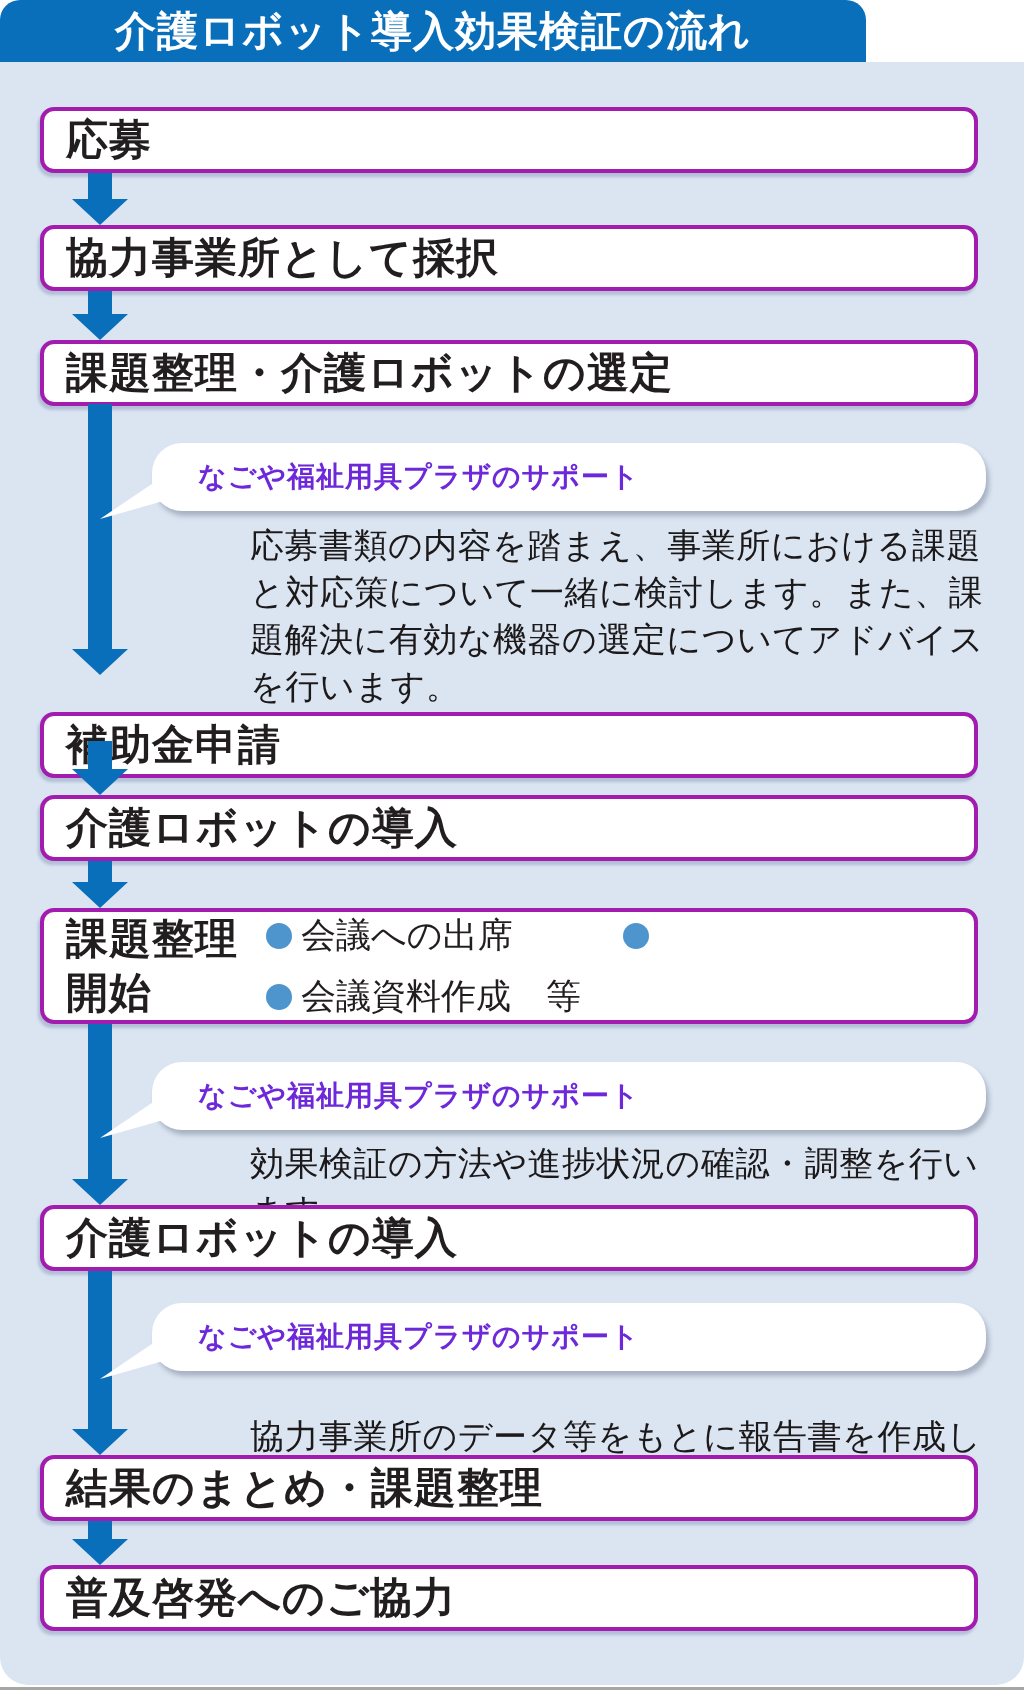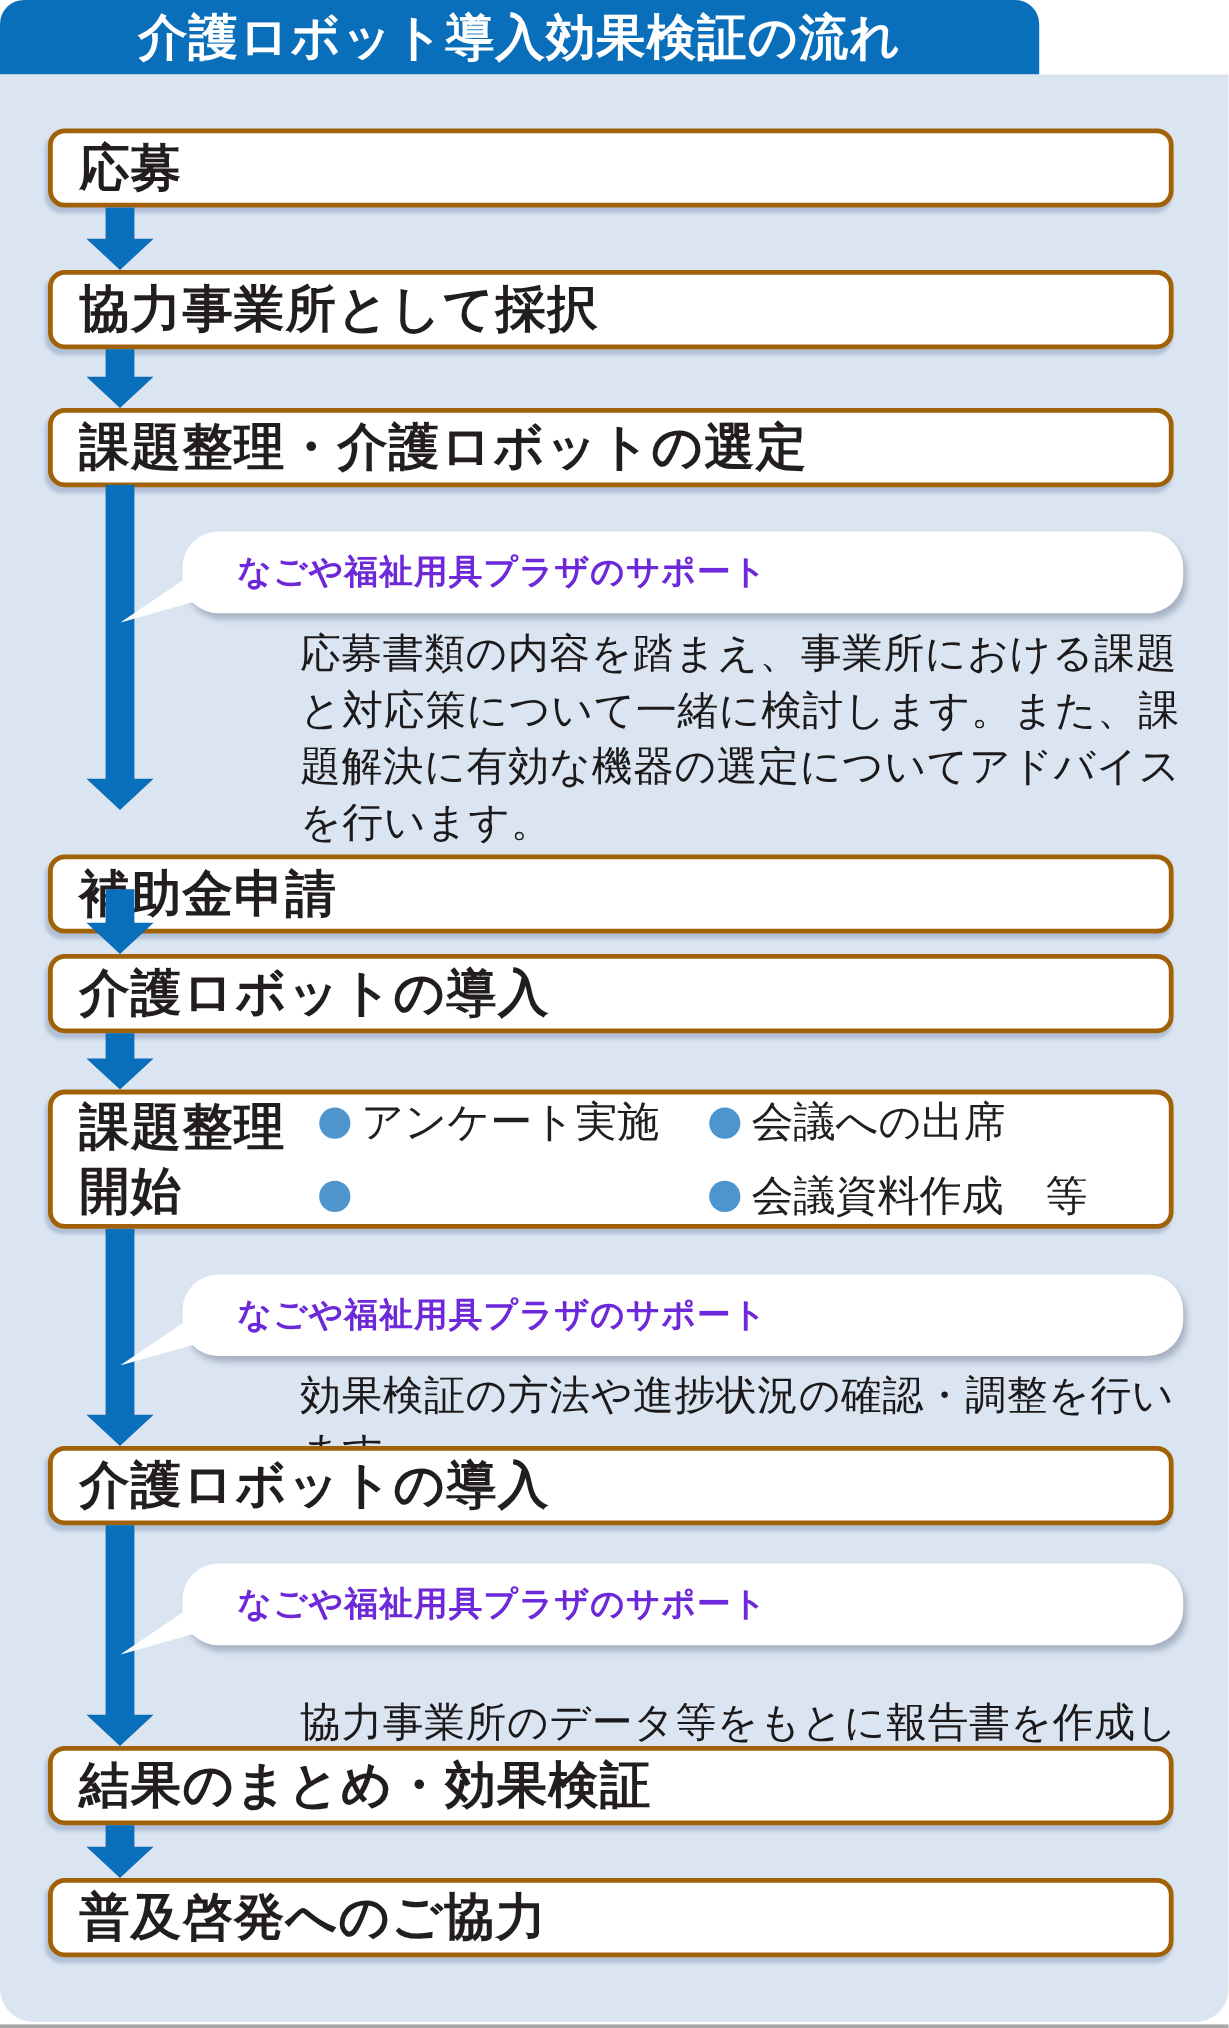--- a/index.html
+++ b/index.html
@@ -11,21 +11,21 @@
           border-radius:20px 20px 0 0;display:flex;align-items:center;justify-content:center;}
   .header .title{color:#ffffff;font-size:41px;font-weight:bold;letter-spacing:1px;}
 
   
   .panel{position:absolute;left:0;top:62px;width:1024px;height:1623px;background:#dbe5f2;
          border-radius:0 0 28px 28px;}
   .bottom-strip{position:absolute;left:0;top:1687px;width:1024px;height:3px;background:#a6a6a6;}
 
   
   .step{position:absolute;left:40px;width:938px;height:66px;background:#ffffff;
-        border:4px solid #a16207;border-radius:14px;box-sizing:border-box;
+        border:4px solid #a21caf;border-radius:14px;box-sizing:border-box;
         display:flex;align-items:center;padding-left:22px;
         box-shadow:-2px 4px 3px rgba(110,130,165,0.38);}
   .step-label{font-size:42px;font-weight:bold;color:#221e1f;letter-spacing:1px;white-space:pre-line;}
 
   
   .step.tall{height:116px;padding-left:22px;}
   .verify-label{font-size:42px;font-weight:bold;color:#221e1f;letter-spacing:1px;
                 white-space:pre-line;line-height:1.28;width:200px;}
   .verify-items{display:grid;grid-template-columns:auto auto;column-gap:42px;row-gap:14px;}
   .verify-item{display:flex;align-items:center;gap:9px;}
@@ -112,24 +112,20 @@
     <div class="shaft"></div>
     <div class="head"></div>
   </div>
 
   <div class="step tall" style="top:908px;">
     <span class="verify-label">課題整理
 開始</span>
     <div class="verify-items">
       <div class="verify-item">
         <span class="bullet"></span>
-        <span class="verify-item-label">アンケート実施</span>
-      </div>
-      <div class="verify-item">
-        <span class="bullet"></span>
         <span class="verify-item-label">会議への出席</span>
       </div>
       <div class="verify-item">
         <span class="bullet"></span>
       </div>
       <div class="verify-item">
         <span class="bullet"></span>
         <span class="verify-item-label">会議資料作成　等</span>
       </div>
     </div>
@@ -155,21 +151,21 @@
     <div class="head"></div>
   </div>
 
   <div class="bubble" style="top:1303px;">
     <span class="bubble-label">なごや福祉用具プラザのサポート</span>
   </div>
   <div class="tail" style="top:1325px;"></div>
   <div class="note" style="top:1381px;margin-top:32px;">協力事業所のデータ等をもとに報告書を作成します。</div>
 
   <div class="step" style="top:1455px;">
-    <span class="step-label">結果のまとめ・効果検証</span>
+    <span class="step-label">結果のまとめ・課題整理</span>
   </div>
 
   <div class="arrow" style="top:1521px;height:44px;">
     <div class="shaft"></div>
     <div class="head"></div>
   </div>
 
   <div class="step" style="top:1565px;">
     <span class="step-label">普及啓発へのご協力</span>
   </div>

